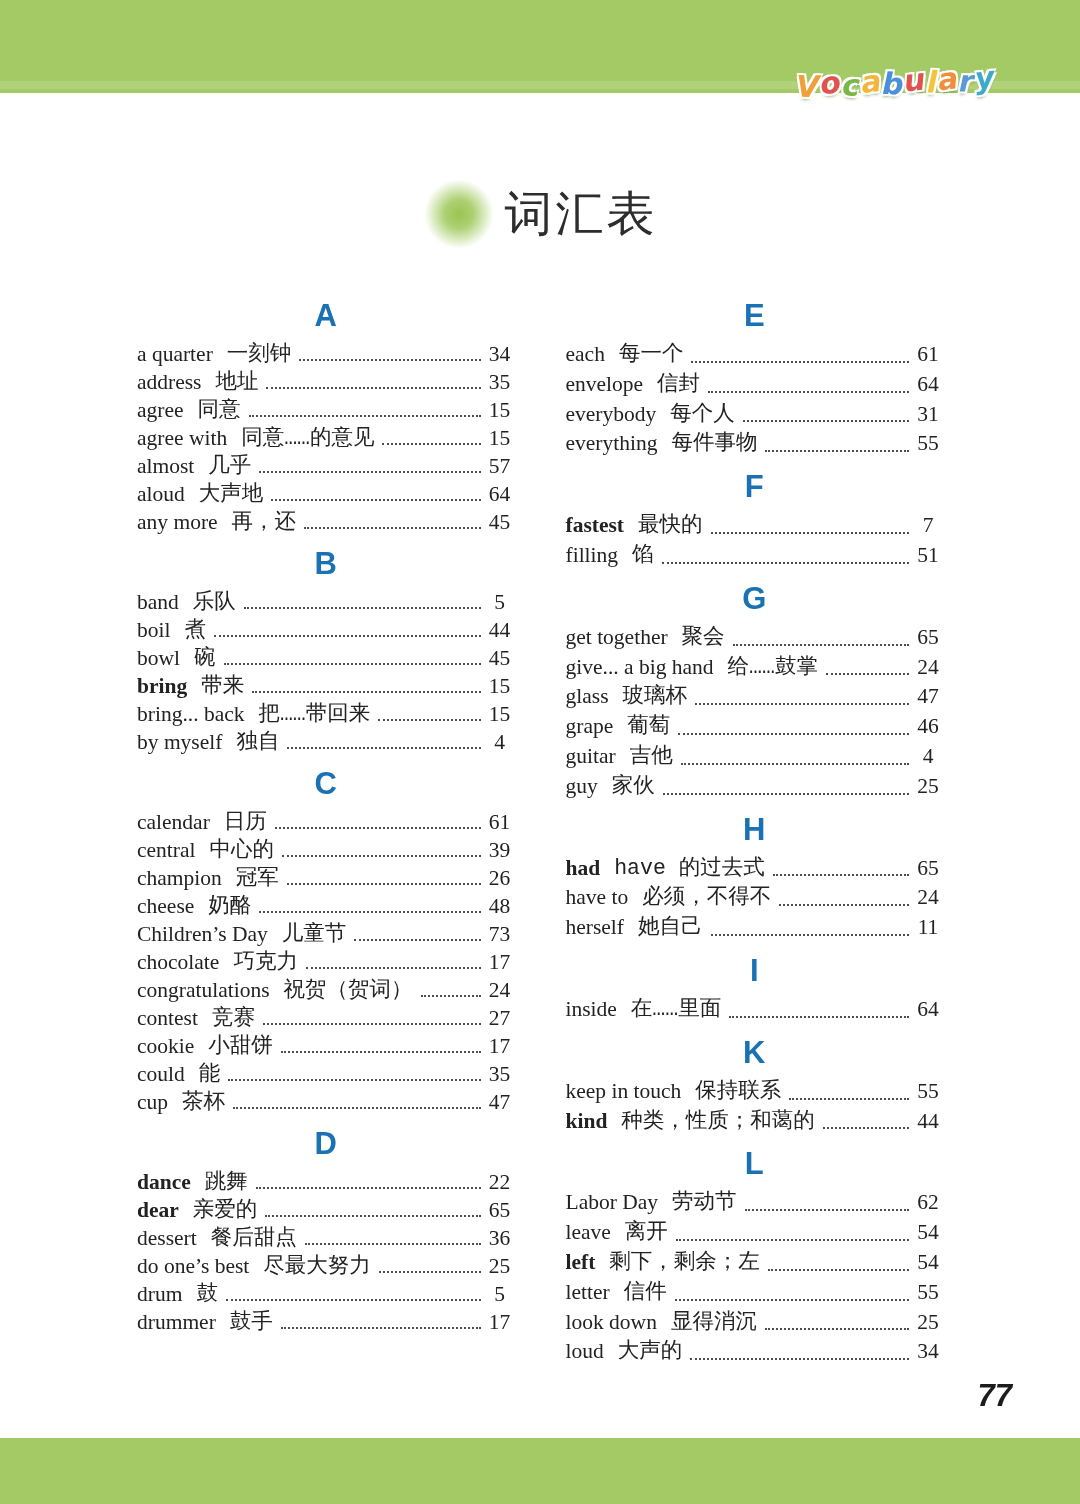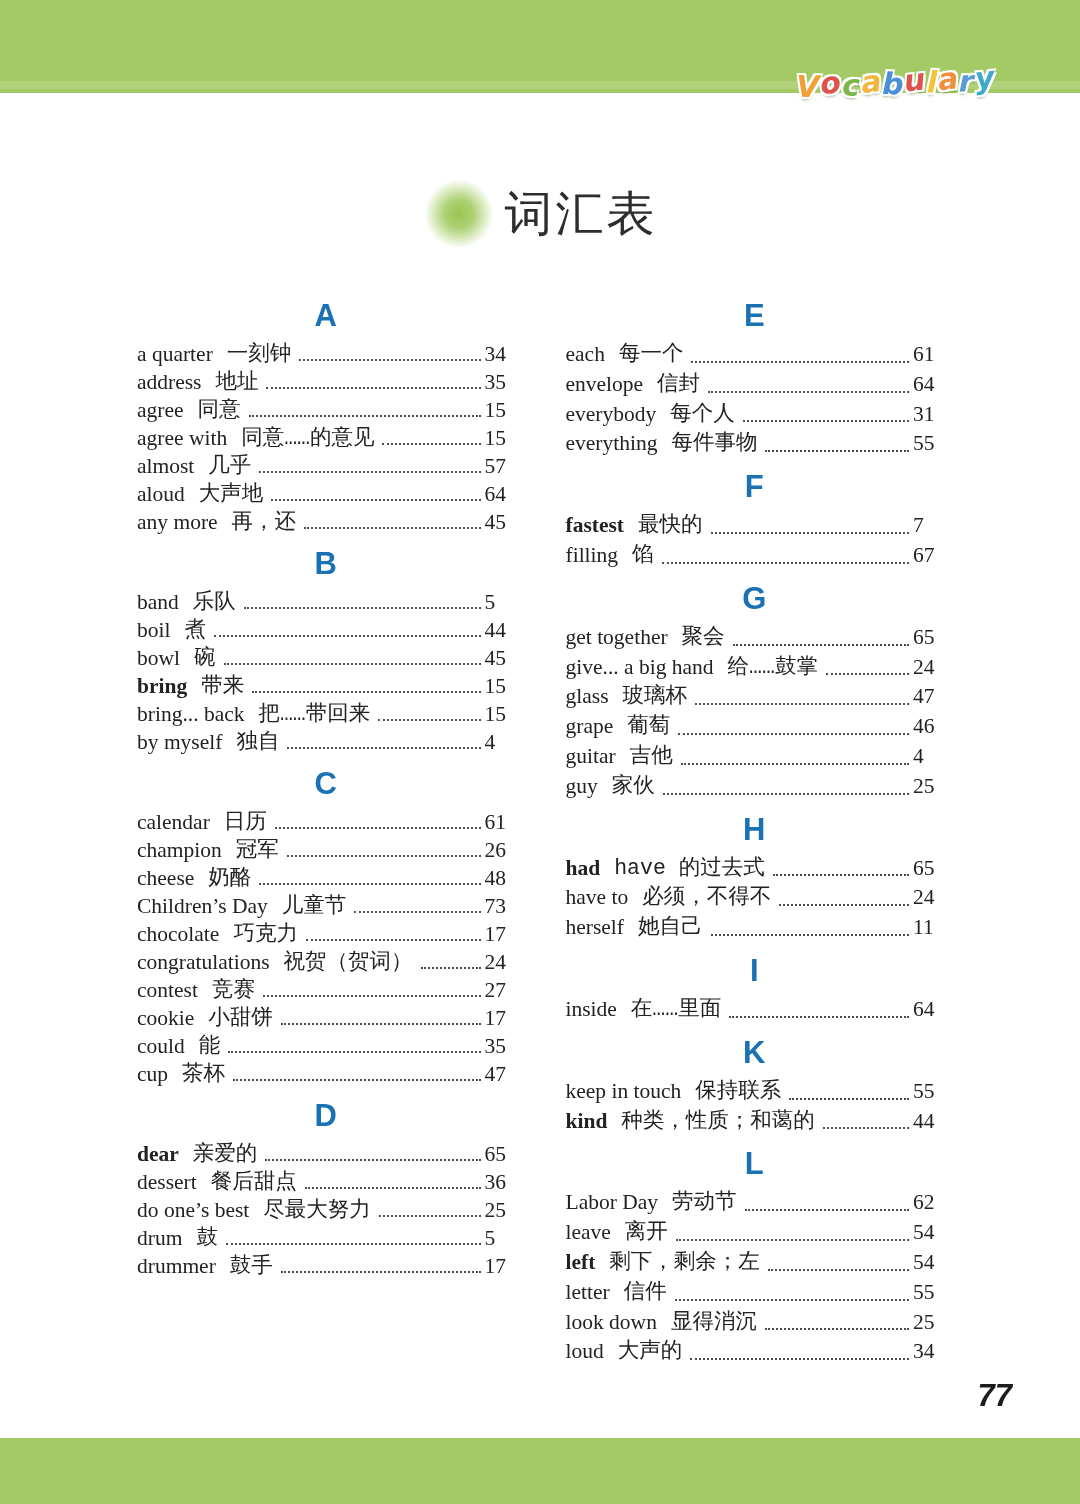--- a/index.html
+++ b/index.html
@@ -95,21 +95,21 @@
   .term.bold { font-weight: bold; }
   .meaning { margin-left: 14px; color: #222; font-family: Liberation Mono, monospace; }
   .leader {
     flex: 1 1 auto; min-width: 12px;
     border-bottom: 2px dotted #4d4d4d;
     margin: 0 4px 0 8px;
     transform: translateY(-7px);
     align-self: flex-end;
   }
   .pagenum {
-    min-width: 30px; text-align: left; color: #222;
+    min-width: 30px; text-align: center; color: #222;
   }
 
   
   .folio {
     position: absolute; right: 68px; bottom: 90px;
     font-family: "Liberation Sans", "DejaVu Sans", sans-serif;
     font-size: 31px; font-weight: bold; font-style: italic;
     color: #1c1c1c;
     margin-top: 32px;
   }
@@ -210,20 +210,26 @@
         <span class="pagenum">4</span>
       </div>
       <div class="section-letter">C</div>
       <div class="entry">
         <span class="term">calendar</span>
         <span class="meaning">日历</span>
         <span class="leader"></span>
         <span class="pagenum">61</span>
       </div>
       <div class="entry">
+        <span class="term">central</span>
+        <span class="meaning">中心的</span>
+        <span class="leader"></span>
+        <span class="pagenum">39</span>
+      </div>
+      <div class="entry">
         <span class="term">champion</span>
         <span class="meaning">冠军</span>
         <span class="leader"></span>
         <span class="pagenum">26</span>
       </div>
       <div class="entry">
         <span class="term">cheese</span>
         <span class="meaning">奶酪</span>
         <span class="leader"></span>
         <span class="pagenum">48</span>
@@ -264,20 +270,26 @@
         <span class="leader"></span>
         <span class="pagenum">35</span>
       </div>
       <div class="entry">
         <span class="term">cup</span>
         <span class="meaning">茶杯</span>
         <span class="leader"></span>
         <span class="pagenum">47</span>
       </div>
       <div class="section-letter">D</div>
+      <div class="entry">
+        <span class="term bold">dance</span>
+        <span class="meaning">跳舞</span>
+        <span class="leader"></span>
+        <span class="pagenum">22</span>
+      </div>
       <div class="entry">
         <span class="term bold">dear</span>
         <span class="meaning">亲爱的</span>
         <span class="leader"></span>
         <span class="pagenum">65</span>
       </div>
       <div class="entry">
         <span class="term">dessert</span>
         <span class="meaning">餐后甜点</span>
         <span class="leader"></span>
@@ -332,21 +344,21 @@
       <div class="entry">
         <span class="term bold">fastest</span>
         <span class="meaning">最快的</span>
         <span class="leader"></span>
         <span class="pagenum">7</span>
       </div>
       <div class="entry">
         <span class="term">filling</span>
         <span class="meaning">馅</span>
         <span class="leader"></span>
-        <span class="pagenum">67</span>
+        <span class="pagenum">51</span>
       </div>
       <div class="section-letter">G</div>
       <div class="entry">
         <span class="term">get together</span>
         <span class="meaning">聚会</span>
         <span class="leader"></span>
         <span class="pagenum">65</span>
       </div>
       <div class="entry">
         <span class="term">give... a big hand</span>

